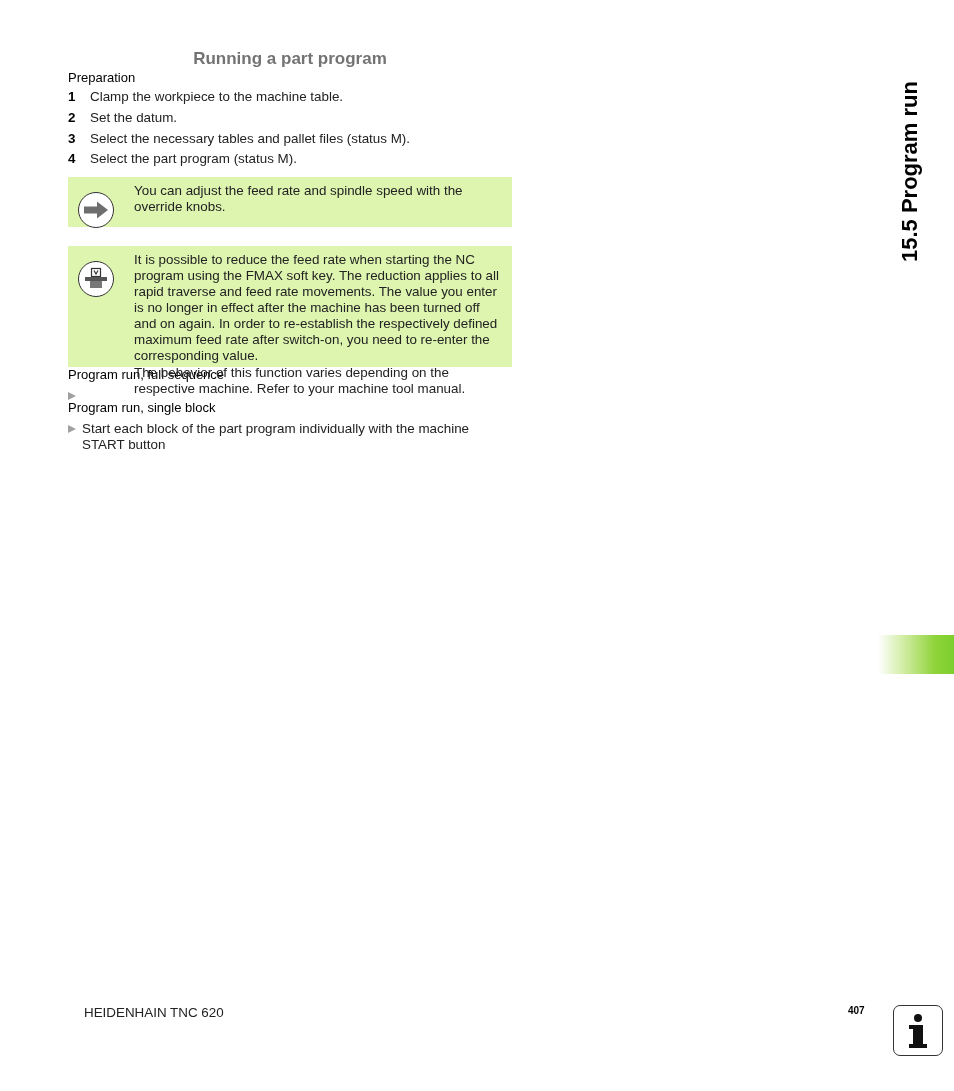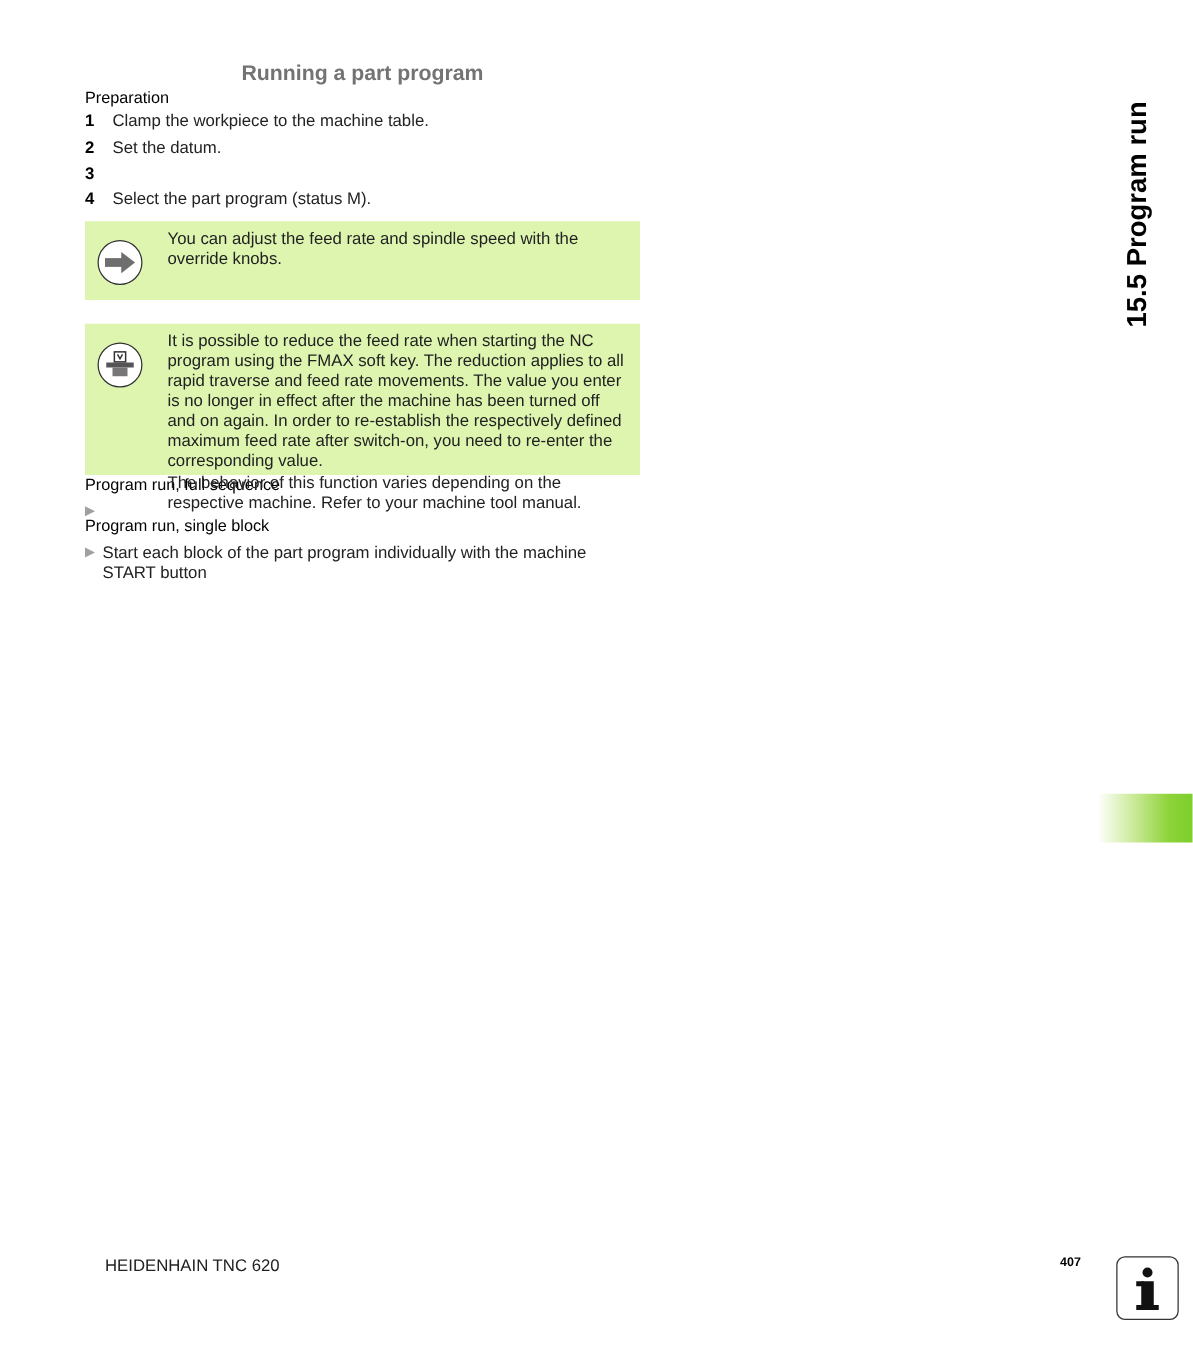--- a/index.html
+++ b/index.html
@@ -20,21 +20,21 @@
       display: flex; font-size: 13.4px; line-height: 16px; height: 16px;
       margin-bottom: 4.8px; color: #222;
     }
     ol.steps li .num { width: 22px; font-weight: bold; color: #000; flex: none; }
     .note {
       background: #def5b0; position: relative; box-sizing: border-box;
       padding: 6px 12px 8px 66px; font-size: 13.4px; line-height: 16px; color: #222;
     }
     .note p { margin: 0; }
     .note p + p { margin-top: 1px; }
-    .note1 { margin-top: 10px; height: 63px; }
+    .note1 { margin-top: 10px; height: 50px; }
     .note2 { margin-top: 19px; height: 121px; }
     .note-icon {
       position: absolute; left: 10px; width: 36px; height: 36px; border-radius: 50%;
       background: #fff; border: 1.3px solid #333; box-sizing: border-box;
       display: flex; align-items: center; justify-content: center;
     }
     .note1 .note-icon { top: 15px; }
     .note2 .note-icon { top: 15px; }
     .run-head { margin-top: 18px; }
     .run-head2 { margin-top: 15px; }
@@ -81,20 +81,21 @@
     <li>
       <span class="num">1</span>
       <span>Clamp the workpiece to the machine table.</span>
     </li>
     <li>
       <span class="num">2</span>
       <span>Set the datum.</span>
     </li>
     <li>
       <span class="num">3</span>
+      <span>Select the necessary tables and pallet files (status M).</span>
     </li>
     <li>
       <span class="num">4</span>
       <span>Select the part program (status M).</span>
     </li>
   </ol>
 
   <div class="note note1">
     <span class="note-icon">
       <svg width="28" height="20" viewBox="0 0 28 20">

